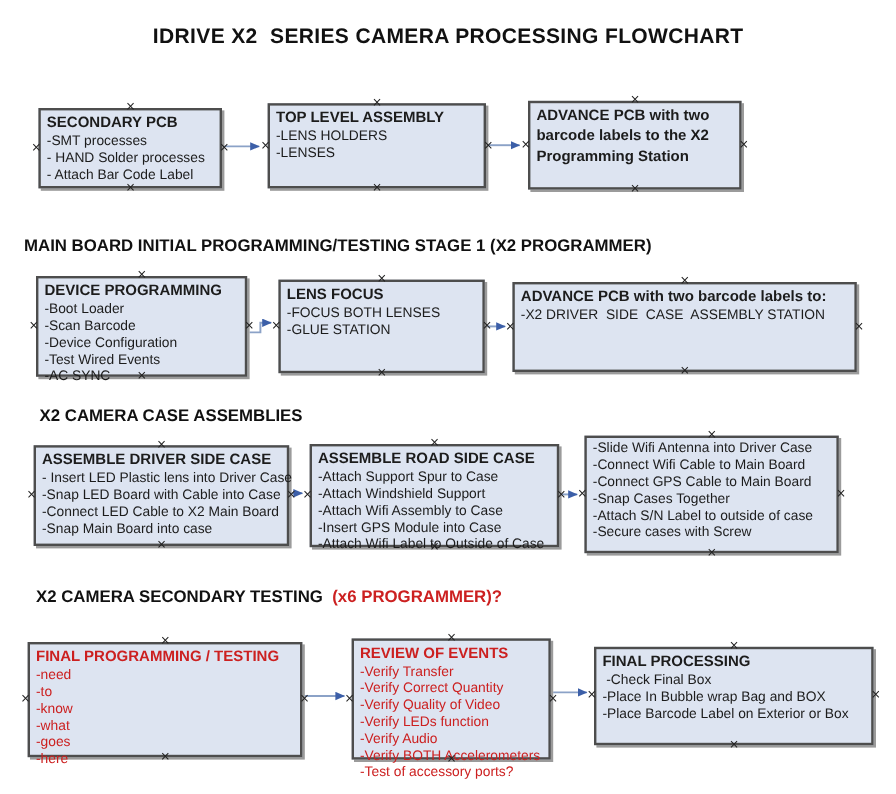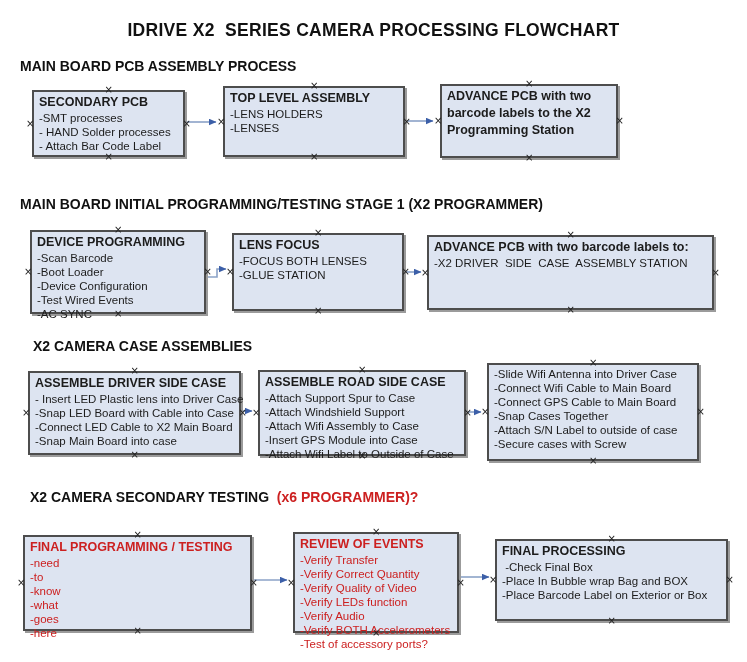--- a/index.html
+++ b/index.html
@@ -41,21 +41,20 @@
     <path class="c-line" d="M187,122 H216" marker-end="url(#ah)"></path>
     <path class="c-line" d="M407,121 H433" marker-end="url(#ah)"></path>
     <path class="c-line" d="M208,277 L217,277 L217,269 L226,269" marker-end="url(#ah)"></path>
     <path class="c-line" d="M406,272 H421" marker-end="url(#ah)"></path>
     <path class="c-line" d="M243,411 H252" marker-end="url(#ah)"></path>
     <path class="c-line" d="M468,412 H481" marker-end="url(#ah)"></path>
     <path class="c-line" d="M254,580 H287" marker-end="url(#ah)"></path>
     <path class="c-line" d="M461,577 H489" marker-end="url(#ah)"></path>
   </svg>
 
-  <div class="sec-heading" style="left:20px;top:58px;"><span>MAIN BOARD PCB ASSEMBLY PROCESS</span></div>
   <div class="sec-heading" style="left:20px;top:196px;"><span>MAIN BOARD INITIAL PROGRAMMING/TESTING STAGE 1 (X2 PROGRAMMER)</span></div>
   <div class="sec-heading" style="left:33px;top:338px;"><span>X2 CAMERA CASE ASSEMBLIES</span></div>
   <div class="sec-heading" style="left:30px;top:489px;"><span>X2 CAMERA SECONDARY TESTING </span><span class="red"> (x6 PROGRAMMER)?</span></div>
 
   <div class="box" style="left:32px;top:90px;width:153px;height:67px;">
     <span class="anchor a-t">×</span>
       <span class="anchor a-b">×</span>
       <span class="anchor a-l">×</span>
       <span class="anchor a-r">×</span>
     <div class="box-title">SECONDARY PCB</div>
@@ -81,22 +80,22 @@
       <span class="anchor a-r">×</span>
     <div class="box-title wrap">ADVANCE PCB with two barcode labels to the X2 Programming Station</div>
   </div>
 
   <div class="box" style="left:30px;top:230px;width:176px;height:84px;">
     <span class="anchor a-t">×</span>
       <span class="anchor a-b">×</span>
       <span class="anchor a-l">×</span>
       <span class="anchor a-r">×</span>
     <div class="box-title">DEVICE PROGRAMMING</div>
+    <div class="box-line">-Boot Loader</div>
     <div class="box-line">-Scan Barcode</div>
-    <div class="box-line">-Boot Loader</div>
     <div class="box-line">-Device Configuration</div>
     <div class="box-line">-Test Wired Events</div>
     <div class="box-line">-AC SYNC</div>
   </div>
 
   <div class="box" style="left:232px;top:233px;width:172px;height:78px;">
     <span class="anchor a-t">×</span>
       <span class="anchor a-b">×</span>
       <span class="anchor a-l">×</span>
       <span class="anchor a-r">×</span>

